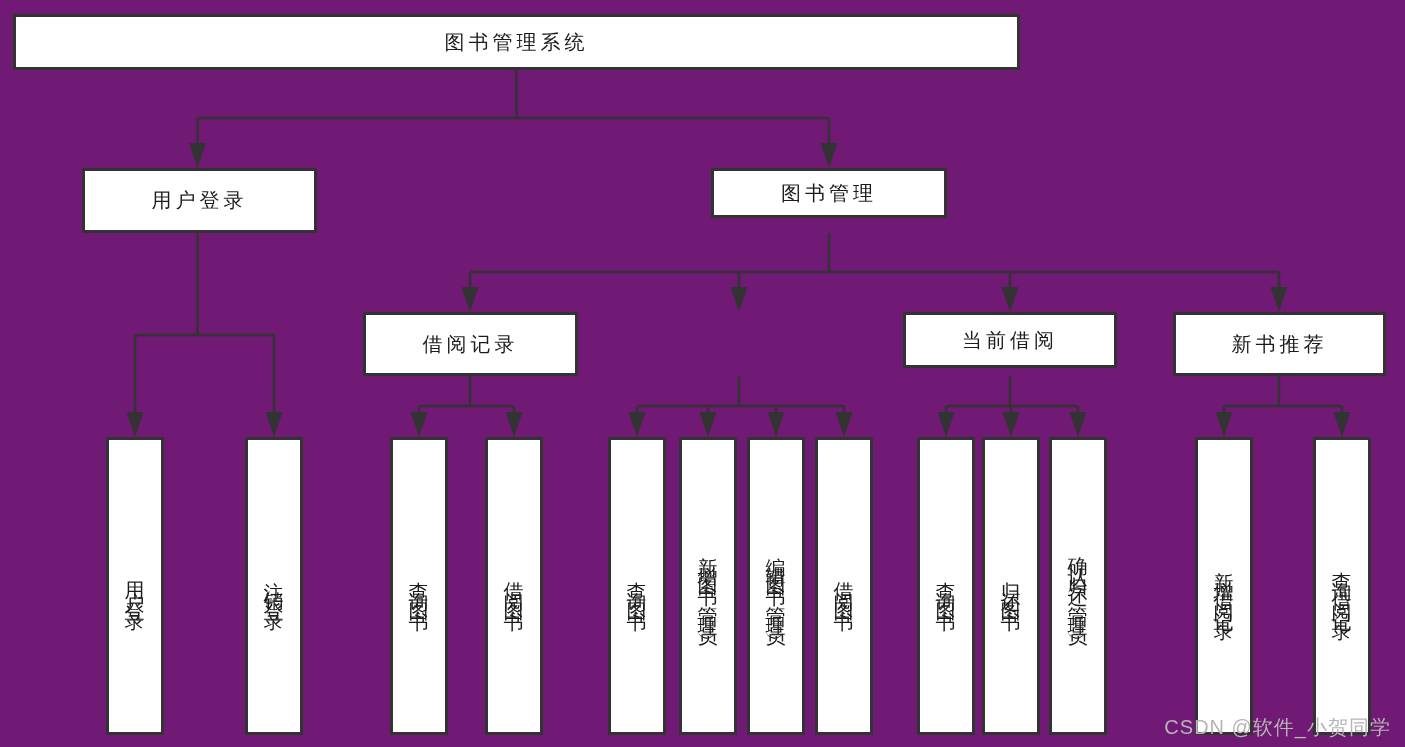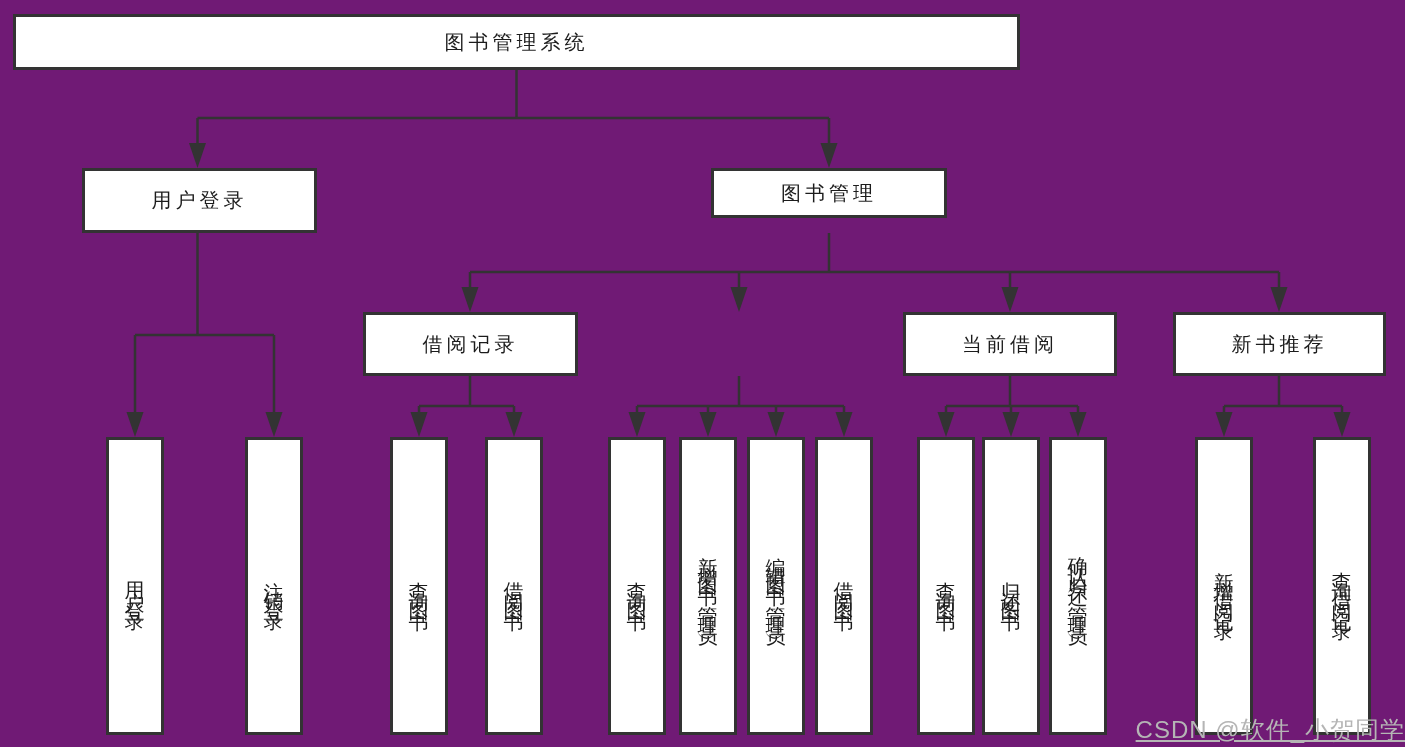--- a/index.html
+++ b/index.html
@@ -28,28 +28,27 @@
   .leaf{
     writing-mode:vertical-rl;
     text-orientation:mixed;
     font-size:20px;
     letter-spacing:10px;
     line-height:1;
     white-space:normal;
   }
   .watermark{
     position:absolute;
-    right:0;
+    right:14px;
     top:714px;
     z-index:2;
-    font-size:24px;
+    font-size:20px;
     color:#b5b5b5;
     letter-spacing:1px;
     white-space:nowrap;
-    text-decoration:underline;
   }
 </style>
 </head>
 <body>
 
 <div id="canvas">
 
   <svg id="connectors" width="1405" height="747" viewBox="0 0 1405 747">
     <g stroke="#333333" stroke-width="2.5" fill="none">
 
@@ -118,21 +117,21 @@
       <polygon points="1333.5,412 1350.5,412 1342,437"></polygon>
     </g>
   </svg>
 
   <div class="node" style="left:13px;top:14px;width:1007px;height:56px">图书管理系统</div>
 
   <div class="node" style="left:82px;top:168px;width:235px;height:65px">用户登录</div>
   <div class="node" style="left:711px;top:168px;width:236px;height:50px">图书管理</div>
 
   <div class="node" style="left:363px;top:312px;width:215px;height:64px">借阅记录</div>
-  <div class="node" style="left:903px;top:312px;width:214px;height:64px">当前借阅</div>
+  <div class="node" style="left:903px;top:312px;width:214px;height:56px">当前借阅</div>
   <div class="node" style="left:1173px;top:312px;width:213px;height:64px">新书推荐</div>
 
   <div class="node leaf" style="left:106px;top:437px;width:58px;height:298px">用户登录</div>
   <div class="node leaf" style="left:245px;top:437px;width:58px;height:298px">注销登录</div>
 
   <div class="node leaf" style="left:390px;top:437px;width:58px;height:298px">查询图书</div>
   <div class="node leaf" style="left:485px;top:437px;width:58px;height:298px">借阅图书</div>
 
   <div class="node leaf" style="left:608px;top:437px;width:58px;height:298px">查询图书</div>
   <div class="node leaf" style="left:679px;top:437px;width:58px;height:298px">新增图书（管理员）</div>

